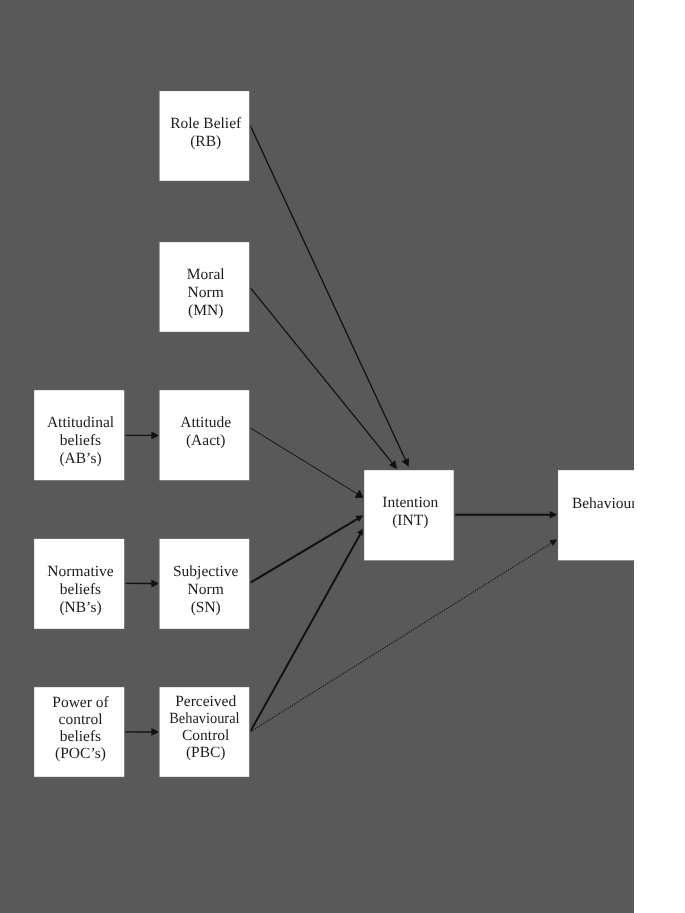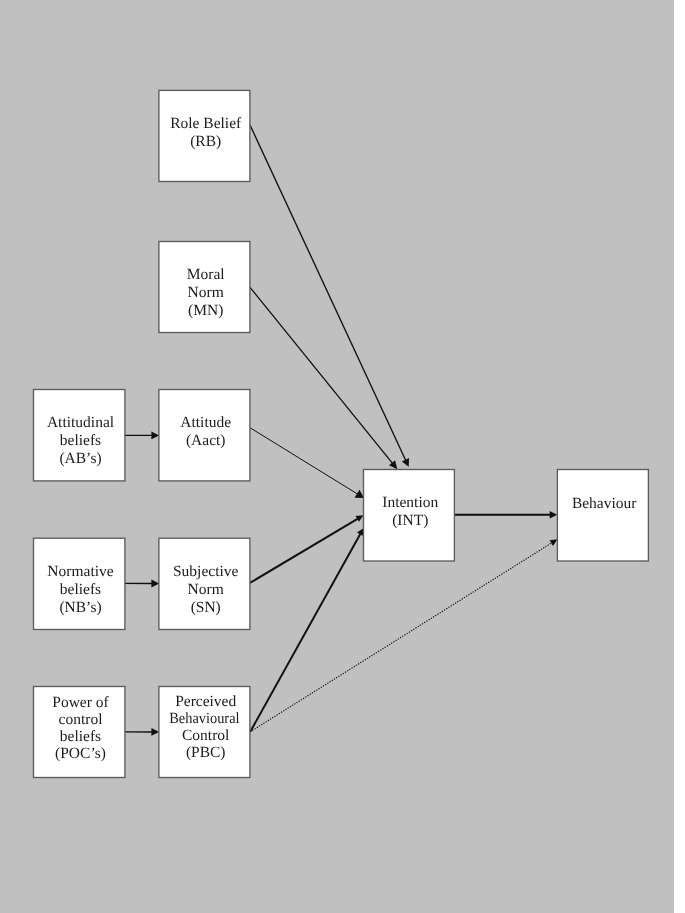--- a/index.html
+++ b/index.html
@@ -14,23 +14,22 @@
     overflow: hidden;
     font-family: "Liberation Serif", "DejaVu Serif", serif;
     color: #1c1c1c;
   }
   #diagram-root {
     
     filter: grayscale(1);
     position: relative;
     width: 634px;
     height: 913px;
-    background: #f0abfc;
+    background: #c2410c;
     overflow: hidden;
-    padding-left: 40px;
   }
   svg.canvas {
     position: absolute;
     left: 0;
     top: 0;
     width: 685px;
     height: 913px;
     display: block;
     shape-rendering: geometricPrecision;
   }

